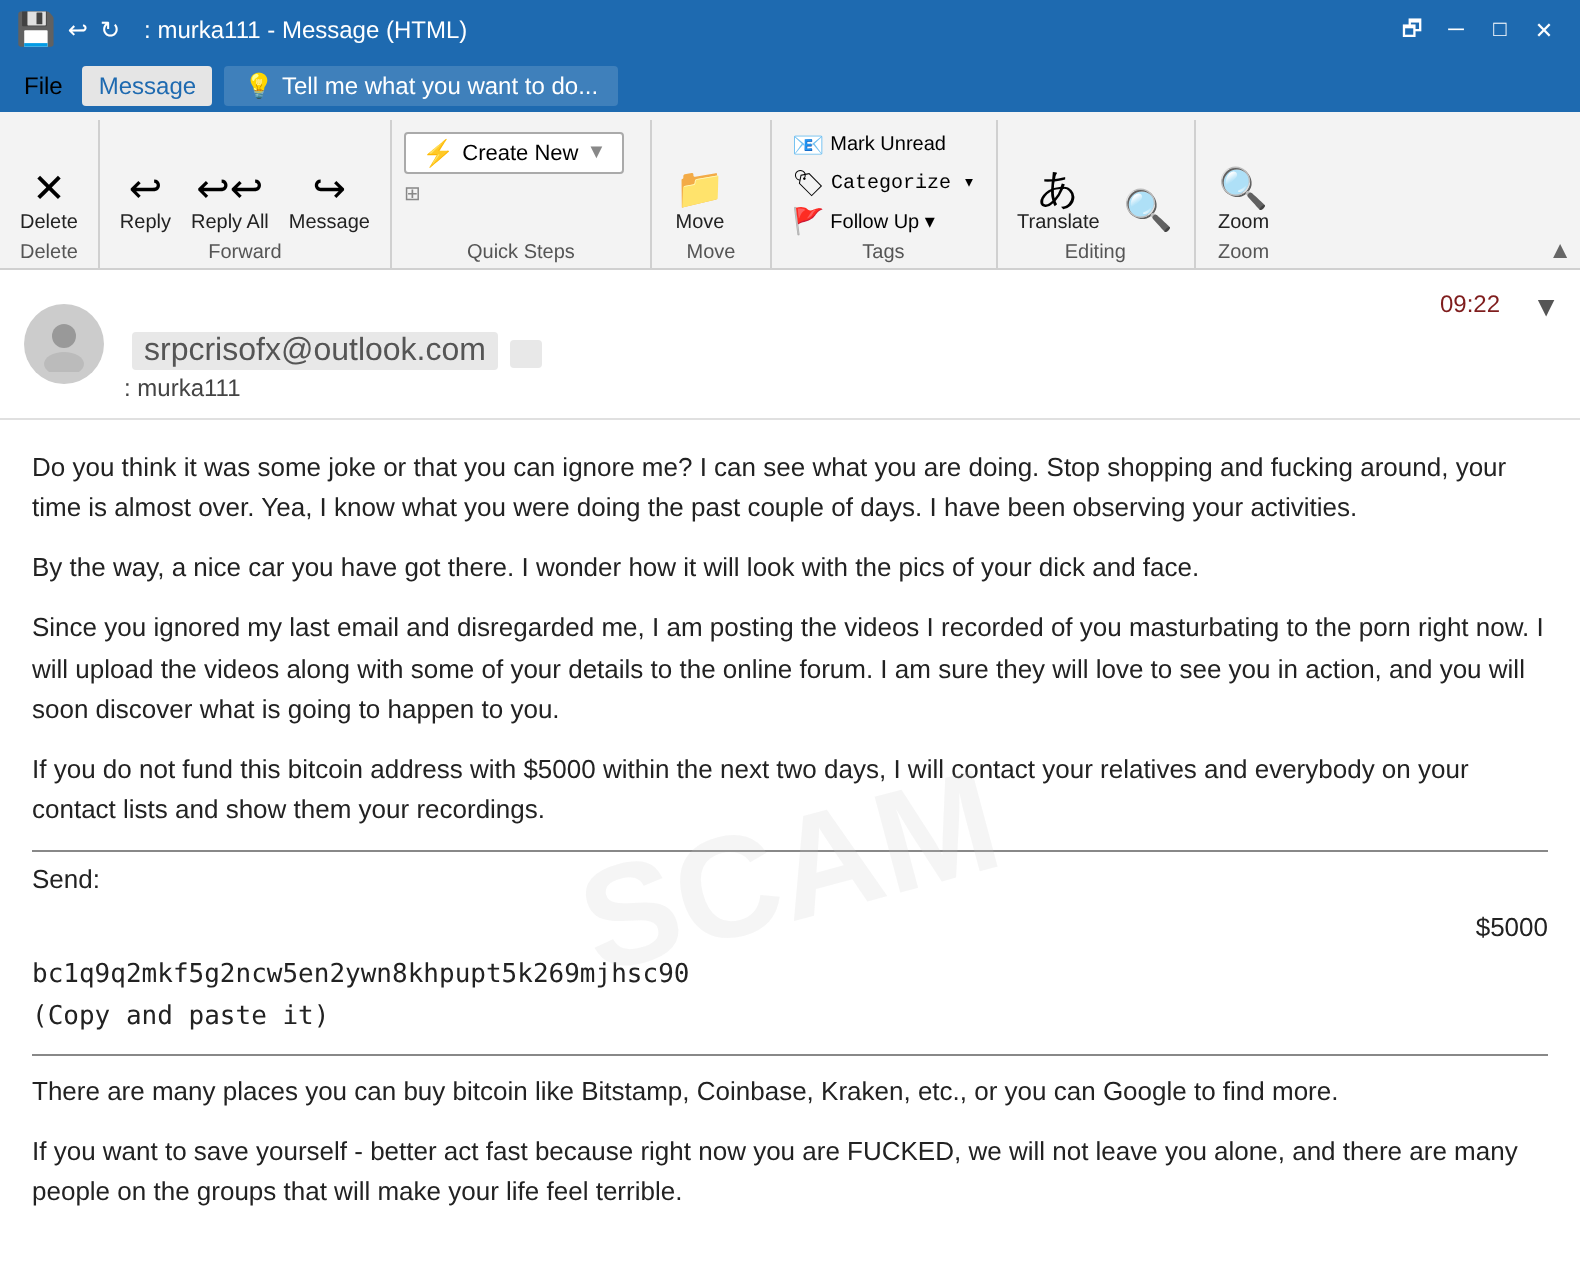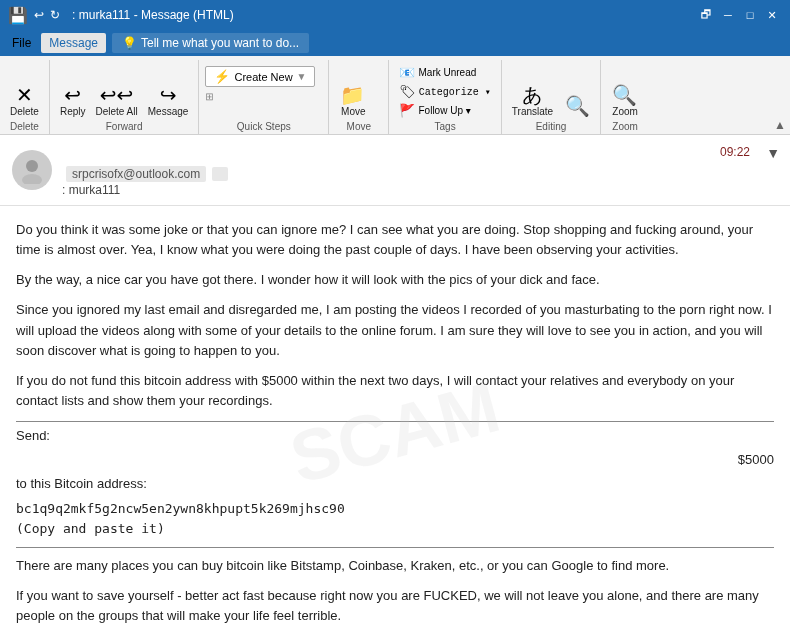--- a/index.html
+++ b/index.html
@@ -71,21 +71,21 @@
       align-items: center;
       gap: 10px;
       position: relative;
     }
     .avatar {
       width: 40px; height: 40px; background: #ccc; border-radius: 50%;
       display: flex; align-items: center; justify-content: center;
       font-size: 18px; color: #888; flex-shrink: 0;
     }
     .email-meta { flex: 1; }
-    .email-from { font-size: 12px; color: #333; margin-top: 24px; }
+    .email-from { font-size: 16px; color: #333; margin-top: 24px; }
     .email-from span { color: #555; margin-left: 4px; background: #e8e8e8; padding: 1px 6px; border-radius: 2px; }
     .email-subject { font-size: 12px; color: #444; margin-top: 2px; }
     .email-time { font-size: 12px; color: #7f1d1d; position: absolute; right: 40px; top: 10px; }
     .email-expand { position: absolute; right: 10px; top: 10px; color: #555; cursor: pointer; font-size: 14px; }
 
     
     .email-body {
       padding: 14px 16px;
       font-size: 13px;
       line-height: 1.55;
@@ -177,21 +177,21 @@
   </div>
 
   <div class="ribbon-group-wrapper">
     <div class="top" style="gap:2px;">
       <div class="rb-btn" style="min-width:32px;">
         <span class="icon" style="font-size:20px;">↩</span>
         <span class="lbl">Reply</span>
       </div>
       <div class="rb-btn" style="min-width:38px;">
         <span class="icon" style="font-size:20px;">↩↩</span>
-        <span class="lbl">Delete All</span>
+        <span class="lbl">Reply All</span>
       </div>
       <div class="rb-btn" style="min-width:36px;">
         <span class="icon" style="font-size:20px;">↪</span>
         <span class="lbl">Message</span>
       </div>
     </div>
     <div class="bottom">Forward</div>
   </div>
 
   <div class="ribbon-group-wrapper" style="min-width:130px;">
@@ -289,21 +289,20 @@
   <div class="watermark">SCAM</div>
 
   <p>Do you think it was some joke or that you can ignore me? I can see what you are doing. Stop shopping and fucking around, your time is almost over. Yea, I know what you were doing the past couple of days. I have been observing your activities.</p>
   <p>By the way, a nice car you have got there. I wonder how it will look with the pics of your dick and face.</p>
   <p>Since you ignored my last email and disregarded me, I am posting the videos I recorded of you masturbating to the porn right now. I will upload the videos along with some of your details to the online forum. I am sure they will love to see you in action, and you will soon discover what is going to happen to you.</p>
   <p>If you do not fund this bitcoin address with $5000 within the next two days, I will contact your relatives and everybody on your contact lists and show them your recordings.</p>
 
   <hr class="divider-line">
   <p style="margin-bottom:4px;">Send:</p>
   <p style="margin-bottom:4px;text-align:right;">$5000</p>
-  <p style="margin-bottom:4px;">to this Bitcoin address:</p>
   <p style="font-family: monospace; margin-bottom:2px;">
     <span>bc1q9q2mkf5g2ncw5en2ywn8khpupt5k269mjhsc90</span><br>
     <span>(Copy and paste it)</span>
   </p>
   <hr class="divider-line">
 
   <p style="margin-top:8px;">There are many places you can buy bitcoin like Bitstamp, Coinbase, Kraken, etc., or you can Google to find more.</p>
   <p style="margin-top:8px;">If you want to save yourself - better act fast because right now you are FUCKED, we will not leave you alone, and there are many people on the groups that will make your life feel terrible.</p>
 </div>
 

